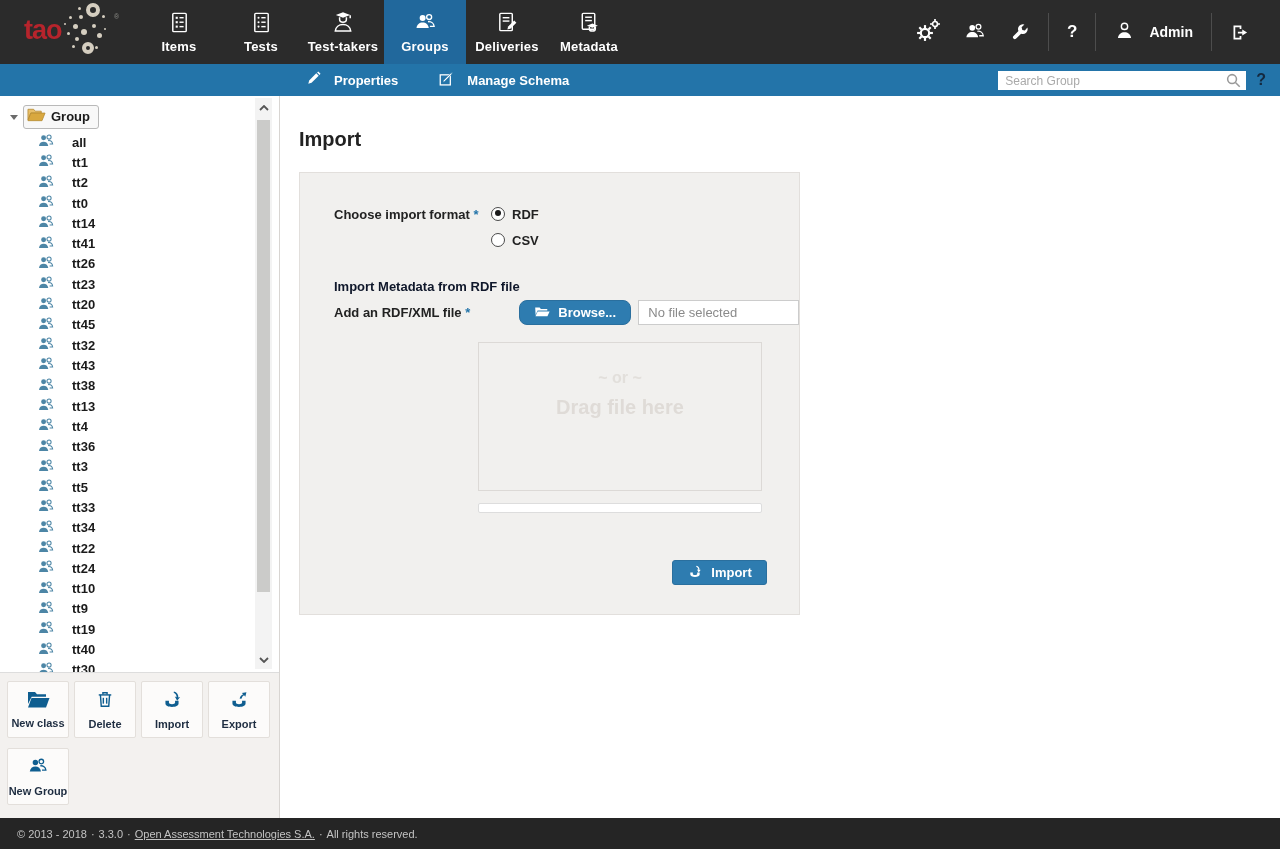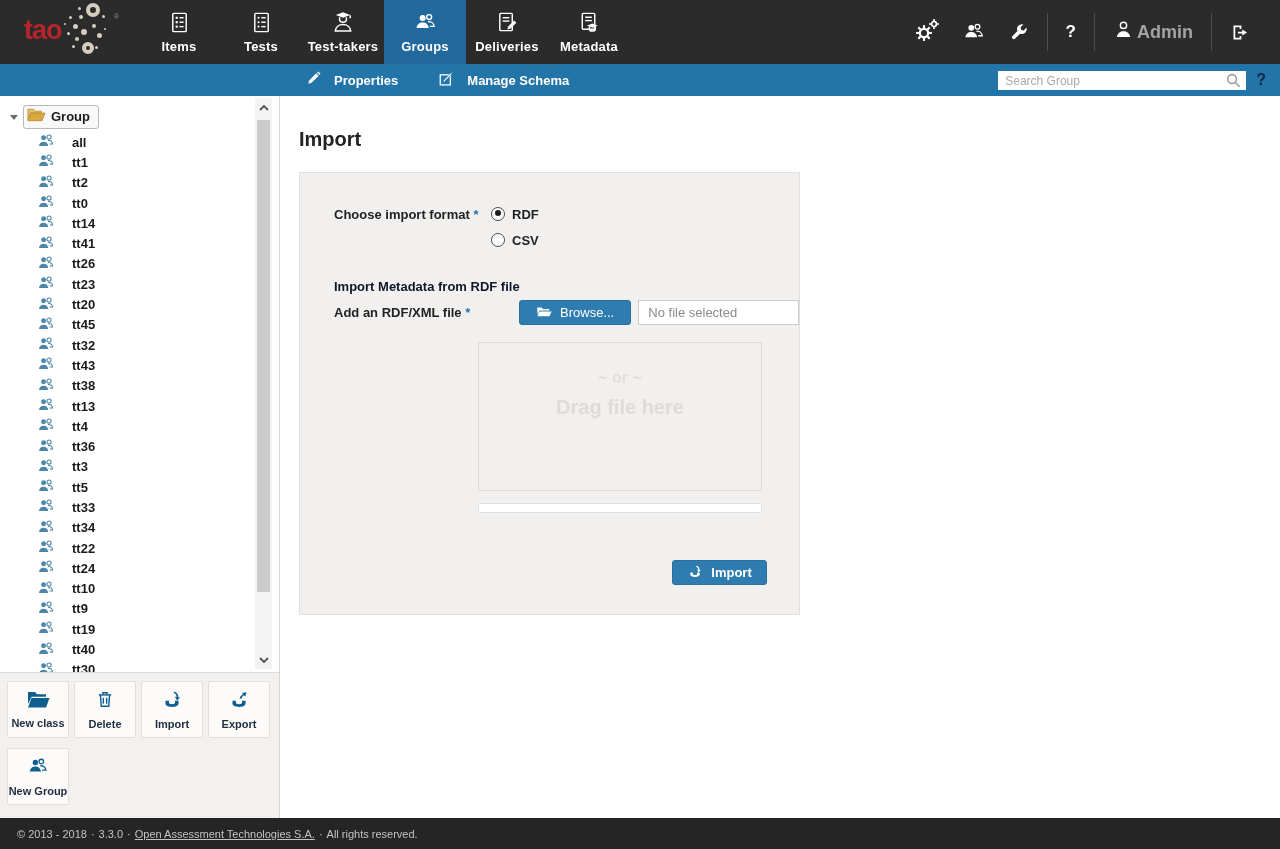--- a/index.html
+++ b/index.html
@@ -19,21 +19,21 @@
   .tab { width:82px; height:64px; display:flex; flex-direction:column; align-items:center; justify-content:center; gap:5px; color:#fff; cursor:pointer; }
   .tab.active { background:#21689c; }
   .tab-label { font-size:13px; font-weight:700; letter-spacing:.2px; white-space:nowrap; }
   .tab-icon { height:24px; display:flex; align-items:flex-end; }
   .nav-right { margin-left:auto; display:flex; align-items:center; padding-right:18px; }
   .nav-ic { margin:0 11px; display:flex; align-items:center; cursor:pointer; }
   .nav-sep { width:1px; height:38px; background:#4d4d4d; margin:0 7px; }
   .gears { position:relative; width:26px; height:24px; }
   .gears svg { position:absolute; }
   .help-q { color:#fff; font-size:17px; font-weight:700; }
-  .admin { display:flex; align-items:center; gap:3px; color:#a3a3a3; font-size:18px; font-weight:600; cursor:pointer; }
+  .admin { display:flex; align-items:center; gap:14px; color:#ffffff; font-size:14px; font-weight:600; cursor:pointer; }
 
   
   .actionbar { position:absolute; left:0; top:64px; width:1280px; height:32px; background:#2374a9; display:flex; align-items:center; }
   .ab-item { display:flex; align-items:center; gap:13px; color:#fff; font-size:13px; font-weight:700; cursor:pointer; }
   .ab-props { margin-left:306px; }
   .ab-schema { margin-left:40px; }
   .ab-search { margin-left:auto; position:relative; width:248px; height:19px; }
   .ab-search input { width:100%; height:100%; border:0; padding:2px 26px 2px 7px; font-size:12px; font-family:"Liberation Sans",sans-serif; color:#333; outline:none; }
   .ab-search input::placeholder { color:#a9a9a9; }
   .ab-search .mag { position:absolute; right:4px; top:1px; cursor:pointer; }
@@ -66,21 +66,21 @@
   .form-label { font-size:13px; font-weight:700; color:#222; }
   .req { color:#2374a9; }
   .format-row { display:flex; }
   .format-row .form-label { width:157px; padding-top:2px; }
   .radio-row { display:flex; align-items:center; gap:7px; margin-bottom:9px; cursor:pointer; }
   .radio-row input { appearance:none; -webkit-appearance:none; width:14px; height:14px; border:1.5px solid #4a4a4a; border-radius:50%; background:#fff; margin:0; position:relative; cursor:pointer; }
   .radio-row input:checked::before { content:""; position:absolute; left:2.5px; top:2.5px; width:6px; height:6px; border-radius:50%; background:#1a1a1a; }
   .meta-label { margin-top:22px; font-size:13px; font-weight:700; color:#0f172a; }
   .file-row { margin-top:6px; display:flex; align-items:center; }
   .file-row .form-label { flex:0 0 147px; }
-  .browse-btn { width:114px; height:25px; background:#2e7cb0; border:1px solid #2a6f9e; border-radius:3px; color:#fff; font-size:13px; font-weight:400; display:flex; align-items:center; justify-content:center; gap:8px; cursor:pointer;margin-left:38px; }
+  .browse-btn { width:114px; height:25px; background:#2e7cb0; border:1px solid #2a6f9e; border-radius:8px; color:#fff; font-size:13px; font-weight:700; display:flex; align-items:center; justify-content:center; gap:8px; cursor:pointer;margin-left:38px; }
   .file-name-box { margin-left:7px; width:163px; height:25px; background:#fff; border:1px solid #ccc; font-size:13px; color:#8a8a8a; line-height:23px; padding-left:9px; }
   .drag-box { margin:17px 0 0 144px; width:284px; height:149px; border:1px solid #dcd9d6; text-align:center; }
   .or-text { margin-top:26px; font-size:16px; font-weight:700; color:#e2dfdb; }
   .drag-text { margin-top:9px; font-size:20px; font-weight:700; color:#dfdbd7; }
   .progress-bar { margin:12px 0 0 144px; width:284px; height:10px; background:#fff; border:1px solid #ddd; border-radius:2px; }
   .import-btn { position:absolute; left:372px; top:387px; width:95px; height:25px; background:#2e7cb0; border:1px solid #2a6f9e; border-radius:3px; color:#fff; font-size:13px; font-weight:700; display:flex; align-items:center; justify-content:center; gap:8px; cursor:pointer; }
 
   
   .footer { position:absolute; left:0; top:818px; width:1280px; height:31px; background:#252525; color:#c3c3c3; font-size:11px; display:flex; align-items:center; padding-left:17px; gap:4px; }
   .footer a { color:#c3c3c3; text-decoration:underline; cursor:pointer; }

